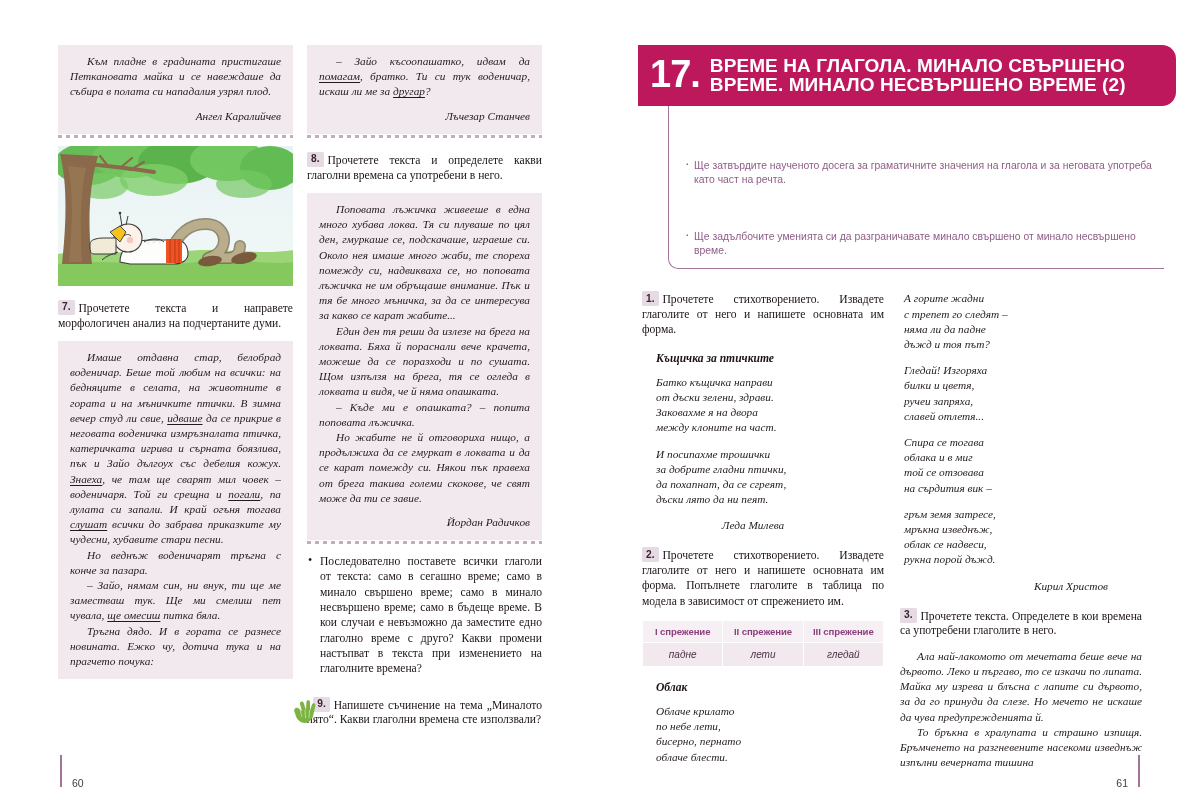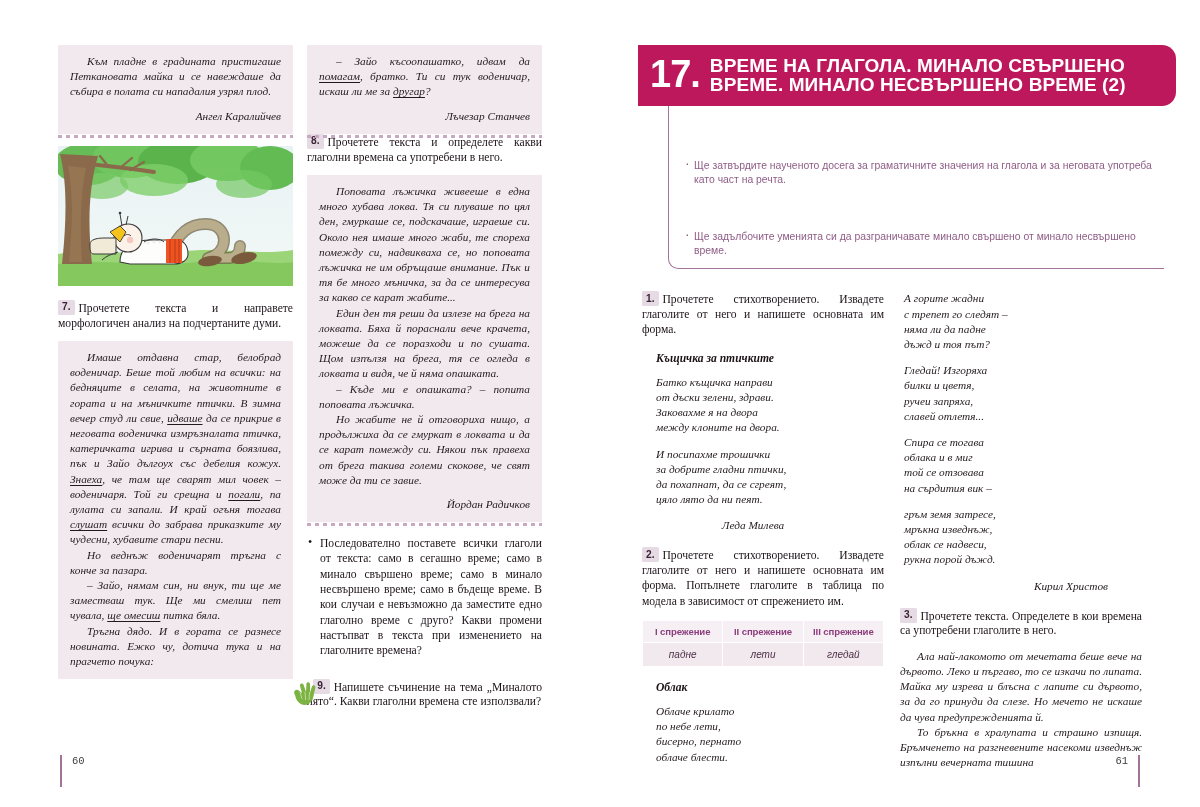--- a/index.html
+++ b/index.html
@@ -141,22 +141,22 @@
   }
 
   
   .hand-wrap{position:relative;display:inline-block;margin-right:2px;}
   .hand-ico{
     position:absolute;left:-16px;top:-9px;width:30px;height:26px;
   }
 
   
   .pgnum{
-    position:absolute;bottom:40px;
-    font-family:Liberation Mono, monospace;
+    position:absolute;bottom:18px;
+    font-family:Liberation Sans, sans-serif;
     font-size:10.5px;color:#3d3d3d;
   }
   .pgnum.left{left:72px;}
   .pgnum.right{right:72px;}
   .pgrule{position:absolute;bottom:20px;width:2px;height:32px;background:#a4739c;}
   .pgrule.left{left:60px;}
   .pgrule.right{right:60px;}
 
   u{text-decoration:underline;text-underline-offset:1.5px;}
 </style>
@@ -249,21 +249,21 @@
       </div>
 
       <div class="lp-col">
 
         <div class="tintbox serif-it">
           <p>– Зайо късоопашатко, идвам да <u>помагам</u>, братко. Ти си тук воденичар, искаш ли ме за <u>другар</u>?</p>
           <div class="author">Лъчезар Станчев</div>
           <div class="dashed-bottom"></div>
         </div>
 
-        <div class="ex-head" style="">
+        <div class="ex-head" style="margin-top:18px;">
           <span class="ex-num">8.</span><span>Прочетете текста и определете какви глаголни времена са употребени в него.</span>
         </div>
 
         <div class="tintbox serif-it" style="margin-top:10px;">
           <p>Поповата лъжичка живееше в една много хубава локва. Тя си плуваше по цял ден, гмуркаше се, подскачаше, играеше си. Около нея имаше много жаби, те спореха помежду си, надвикваха се, но поповата лъжичка не им обръщаше внимание. Пък и тя бе много мъничка, за да се интересува за какво се карат жабите...</p>
           <p>Един ден тя реши да излезе на брега на локвата. Бяха й пораснали вече крачета, можеше да се поразходи и по сушата. Щом изпълзя на брега, тя се огледа в локвата и видя, че й няма опашката.</p>
           <p>– Къде ми е опашката? – попита поповата лъжичка.</p>
           <p>Но жабите не й отговориха нищо, а продължиха да се гмуркат в локвата и да се карат помежду си. Някои пък правеха от брега такива големи скокове, че свят може да ти се завие.</p>
           <div class="author">Йордан Радичков</div>
           <div class="dashed-bottom"></div>
@@ -312,27 +312,27 @@
         <div class="ex-head">
           <span class="ex-num">1.</span><span>Прочетете стихотворението. Извадете глаголите от него и напишете основната им форма.</span>
         </div>
 
         <div class="poem-title">Къщичка за птичките</div>
         <div class="poem">
           <div class="stanza">
             <div>Батко къщичка направи</div>
             <div>от дъски зелени, здрави.</div>
             <div>Заковахме я на двора</div>
-            <div>между клоните на двора.</div>
+            <div>между клоните на част.</div>
           </div>
           <div class="stanza">
             <div>И посипахме трошички</div>
             <div>за добрите гладни птички,</div>
             <div>да похапнат, да се сгреят,</div>
-            <div>цяло лято да ни пеят.</div>
+            <div>дъски лято да ни пеят.</div>
           </div>
         </div>
         <div class="poem-author center2">Леда Милева</div>
 
         <div class="ex-head" style="margin-top:16px;">
           <span class="ex-num">2.</span><span>Прочетете стихотворението. Извадете глаголите от него и напишете основната им форма. Попълнете глаголите в таблица по модела в зависимост от спрежението им.</span>
         </div>
 
         <table class="conj-table">
           <thead>

